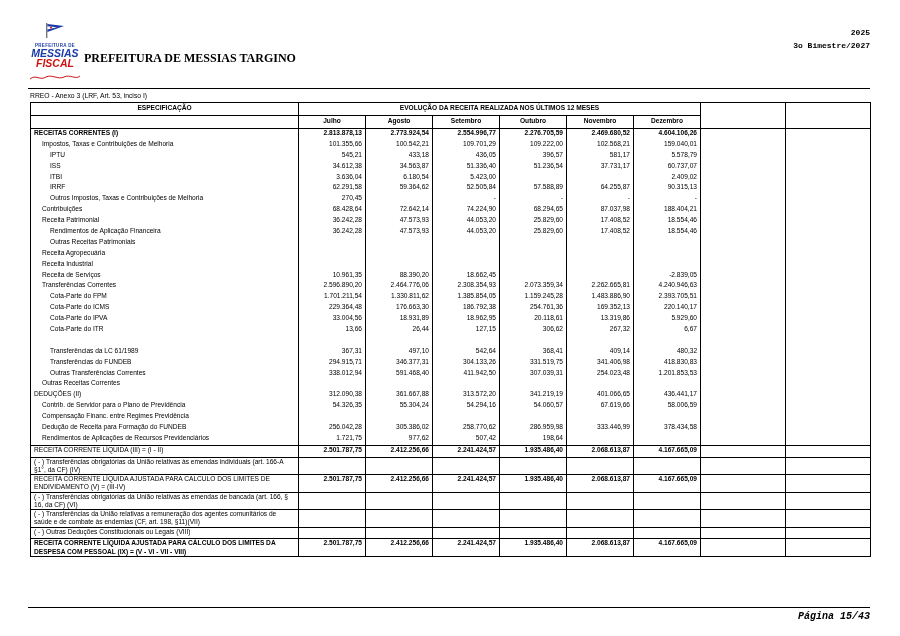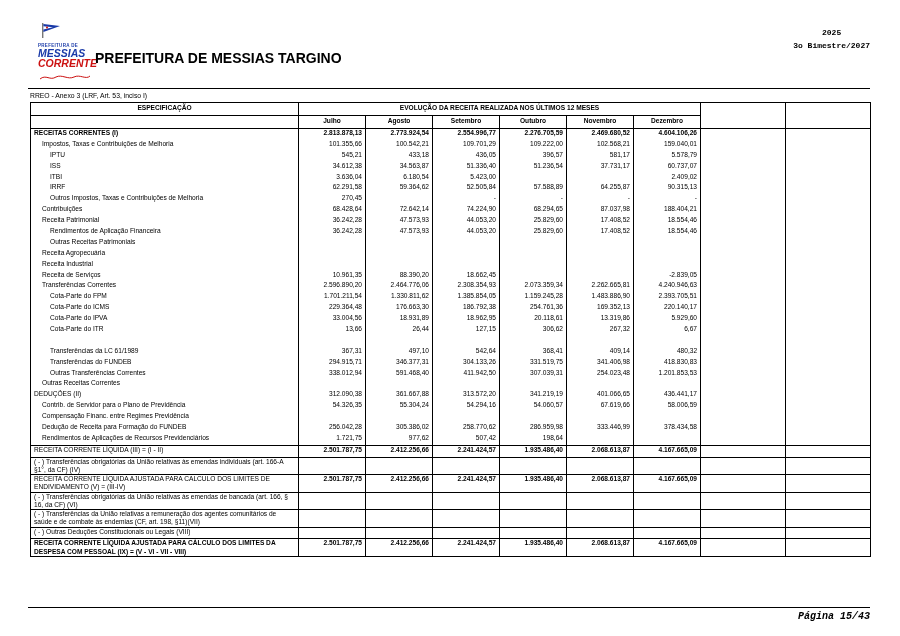--- a/index.html
+++ b/index.html
@@ -1,27 +1,27 @@
 <!DOCTYPE html>
 <html><head>
 <meta charset="utf-8">
 <style>
   html,body{margin:0;padding:0}
   body{
     width:900px;height:636px;background:#ffffff;color:#000;
     font-family:"Liberation Sans",sans-serif;position:relative;overflow:hidden;
   }
   
-  .logo{position:absolute;left:38px;top:23px;width:66px;height:58px;text-align:left}
+  .logo{position:absolute;left:22px;top:23px;width:66px;height:58px;text-align:center}
   .logo .pref{font-size:4.5px;font-weight:bold;color:#1a3aa8;letter-spacing:.3px;line-height:5px}
   .logo .n1{font-size:10.5px;font-weight:bold;font-style:italic;color:#1a3aa8;line-height:10px}
   .logo .n2{font-size:10.5px;font-weight:bold;font-style:italic;color:#cc1111;line-height:10px}
-  .hdr-left{position:absolute;left:95px;top:26px;font-family:Liberation Sans, sans-serif;
-            font-weight:bold;font-size:14px;line-height:13.2px;white-space:pre}
-  .hdr-right{position:absolute;right:30px;top:26px;text-align:center;font-family:"Liberation Mono",monospace;
+  .hdr-left{position:absolute;left:84px;top:26px;font-family:Liberation Serif, serif;
+            font-weight:bold;font-size:12px;line-height:13.2px;white-space:pre}
+  .hdr-right{position:absolute;right:30px;top:26px;text-align:right;font-family:"Liberation Mono",monospace;
             font-weight:bold;font-size:8px;line-height:13.2px}
   .hdr-rule{position:absolute;left:28px;right:30px;top:88px;border-top:1px solid #000}
   .annex{position:absolute;left:30px;top:92px;font-size:6.8px}
   
   .rtable{position:absolute;left:30px;top:102px;width:840px;border-collapse:collapse;
           table-layout:fixed;font-size:6.6px;line-height:1.25;border:1px solid #000}
   .rtable th,.rtable td{border-left:1px solid #000;border-right:1px solid #000;
           padding:0 3px;vertical-align:top;overflow:hidden}
   .rtable thead th{border:1px solid #000;font-weight:bold;text-align:center;height:10px;padding:1px 2px}
   .rtable tbody td{height:10.9px}
@@ -44,21 +44,21 @@
 
   <div class="logo">
     <svg width="26" height="16" viewBox="0 0 26 16">
       <rect x="4" y="0" width="1.4" height="15" fill="#777"></rect>
       <polygon points="5.4,1 22,3 5.4,9" fill="#1a3aa8"></polygon>
       <polygon points="5.4,3.2 15,4.2 5.4,6.6" fill="#ffffff"></polygon>
       <circle cx="9" cy="4.6" r="1" fill="#cc1111"></circle>
     </svg>
     <div class="pref">PREFEITURA DE</div>
     <div class="n1">MESSIAS</div>
-    <div class="n2">CORRENTE</div>
+    <div class="n2">FISCAL</div>
     <svg width="54" height="9" viewBox="0 0 54 9">
       <path d="M2,6 C8,1 12,8 18,4 C24,1 30,7 36,4 C42,1 48,7 52,3" stroke="#cc1111" fill="none" stroke-width="1"></path>
     </svg>
   </div>
 
   <div class="hdr-left">
     <div>PREFEITURA DE MESSIAS TARGINO</div>
   </div>
 
   <div class="hdr-right">

